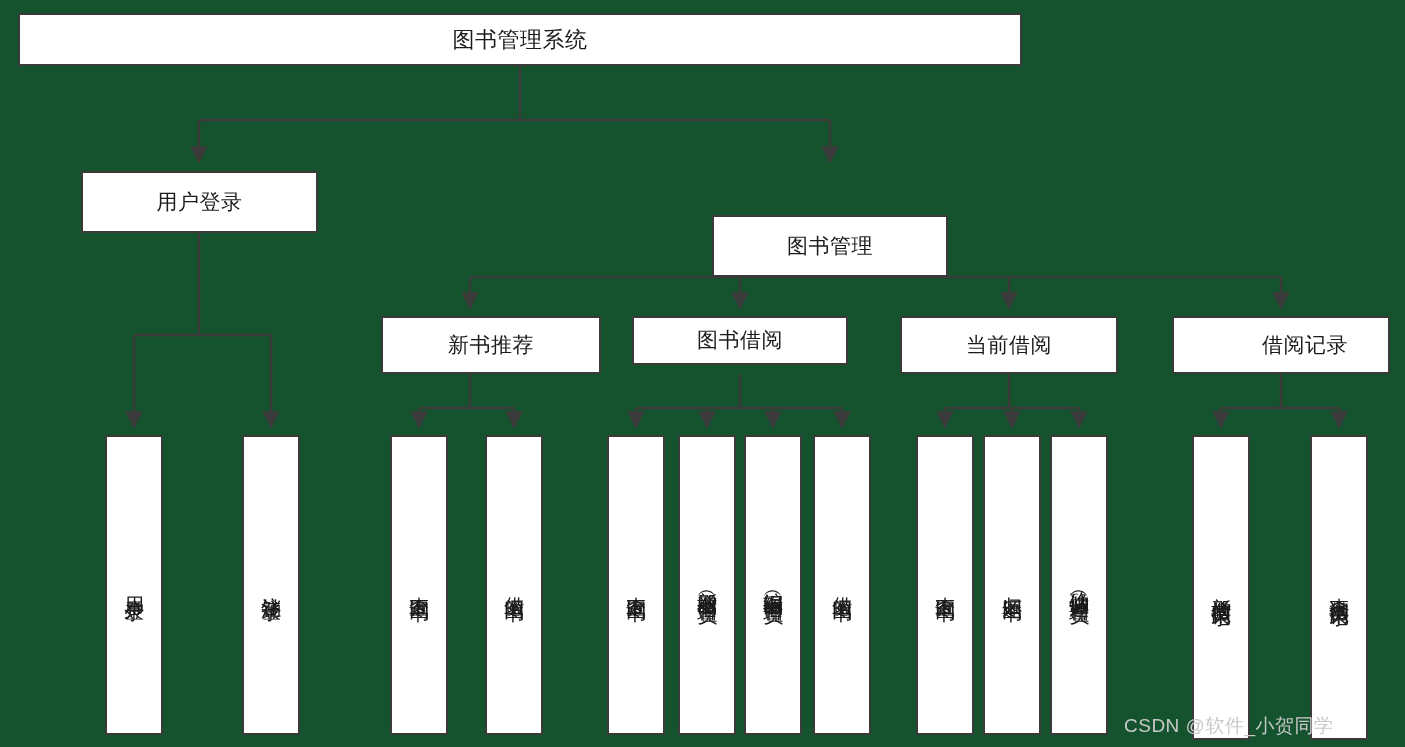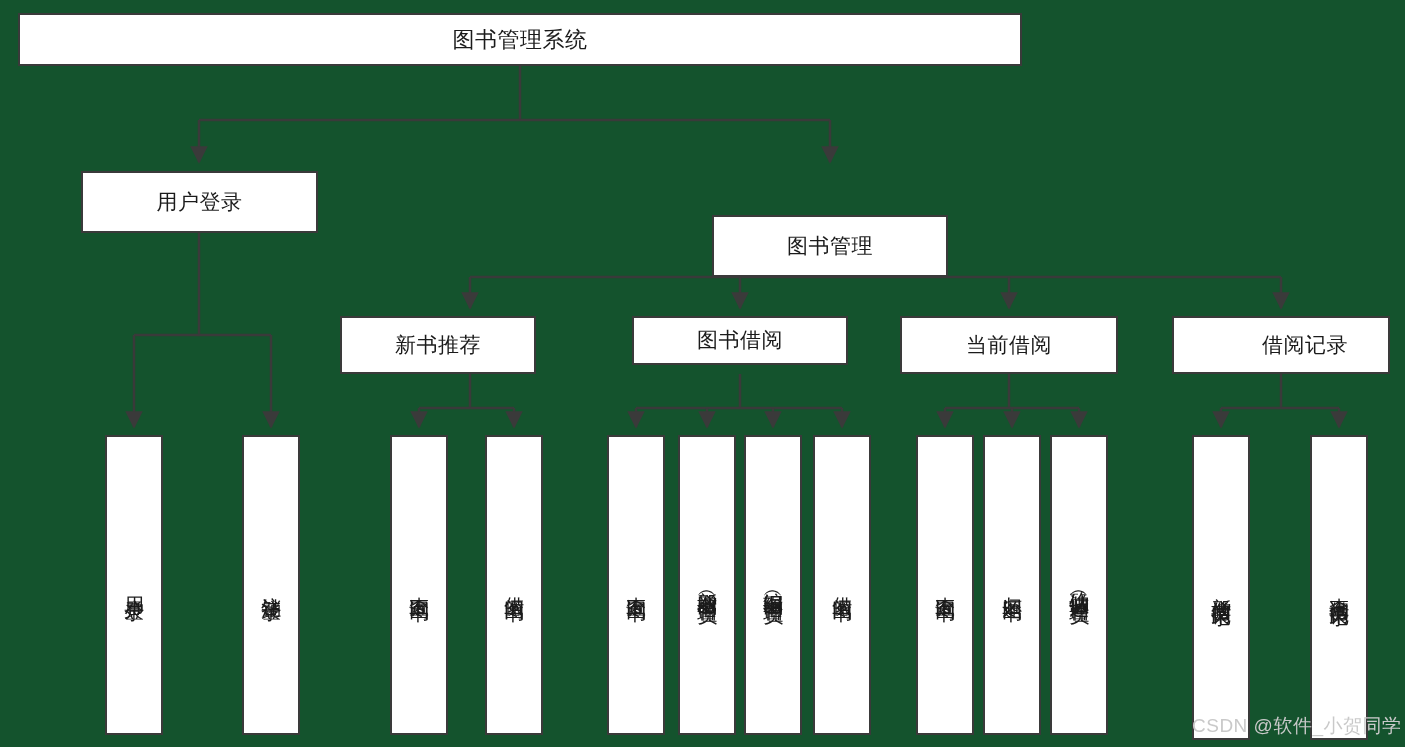--- a/index.html
+++ b/index.html
@@ -126,21 +126,21 @@
     <span>图书管理系统</span>
   </div>
 
   <div class="node node-h" style="left:81px; top:171px; width:237px; height:62px;">
     <span>用户登录</span>
   </div>
   <div class="node node-h" style="left:712px; top:171px; width:236px; height:62px;margin-top:44px;">
     <span>图书管理</span>
   </div>
 
-  <div class="node node-h" style="left:340px; top:316px; width:196px; height:58px;">
+  <div class="node node-h" style="left:381px; top:316px; width:220px; height:58px;">
     <span>新书推荐</span>
   </div>
   <div class="node node-h" style="left:632px; top:316px; width:216px; height:49px;">
     <span>图书借阅</span>
   </div>
   <div class="node node-h" style="left:900px; top:316px; width:218px; height:58px;">
     <span>当前借阅</span>
   </div>
   <div class="node node-h" style="left:1172px; top:316px; width:218px; height:58px;padding-left:48px;">
     <span>借阅记录</span>
@@ -183,15 +183,15 @@
     <span class="vlabel">确认归还（管理员）</span>
   </div>
 
   <div class="node node-v" style="left:1192px; top:435px; width:58px; height:305px;">
     <span class="vlabel">新增借阅记录</span>
   </div>
   <div class="node node-v" style="left:1310px; top:435px; width:58px; height:305px;">
     <span class="vlabel">查询借阅记录</span>
   </div>
 
-  <div class="watermark" style="left:1192px; top:713px;">CSDN @软件_小贺同学</div>
+  <div class="watermark" style="left:1124px; top:713px;">CSDN @软件_小贺同学</div>
 
 </div>
 
 </body></html>

